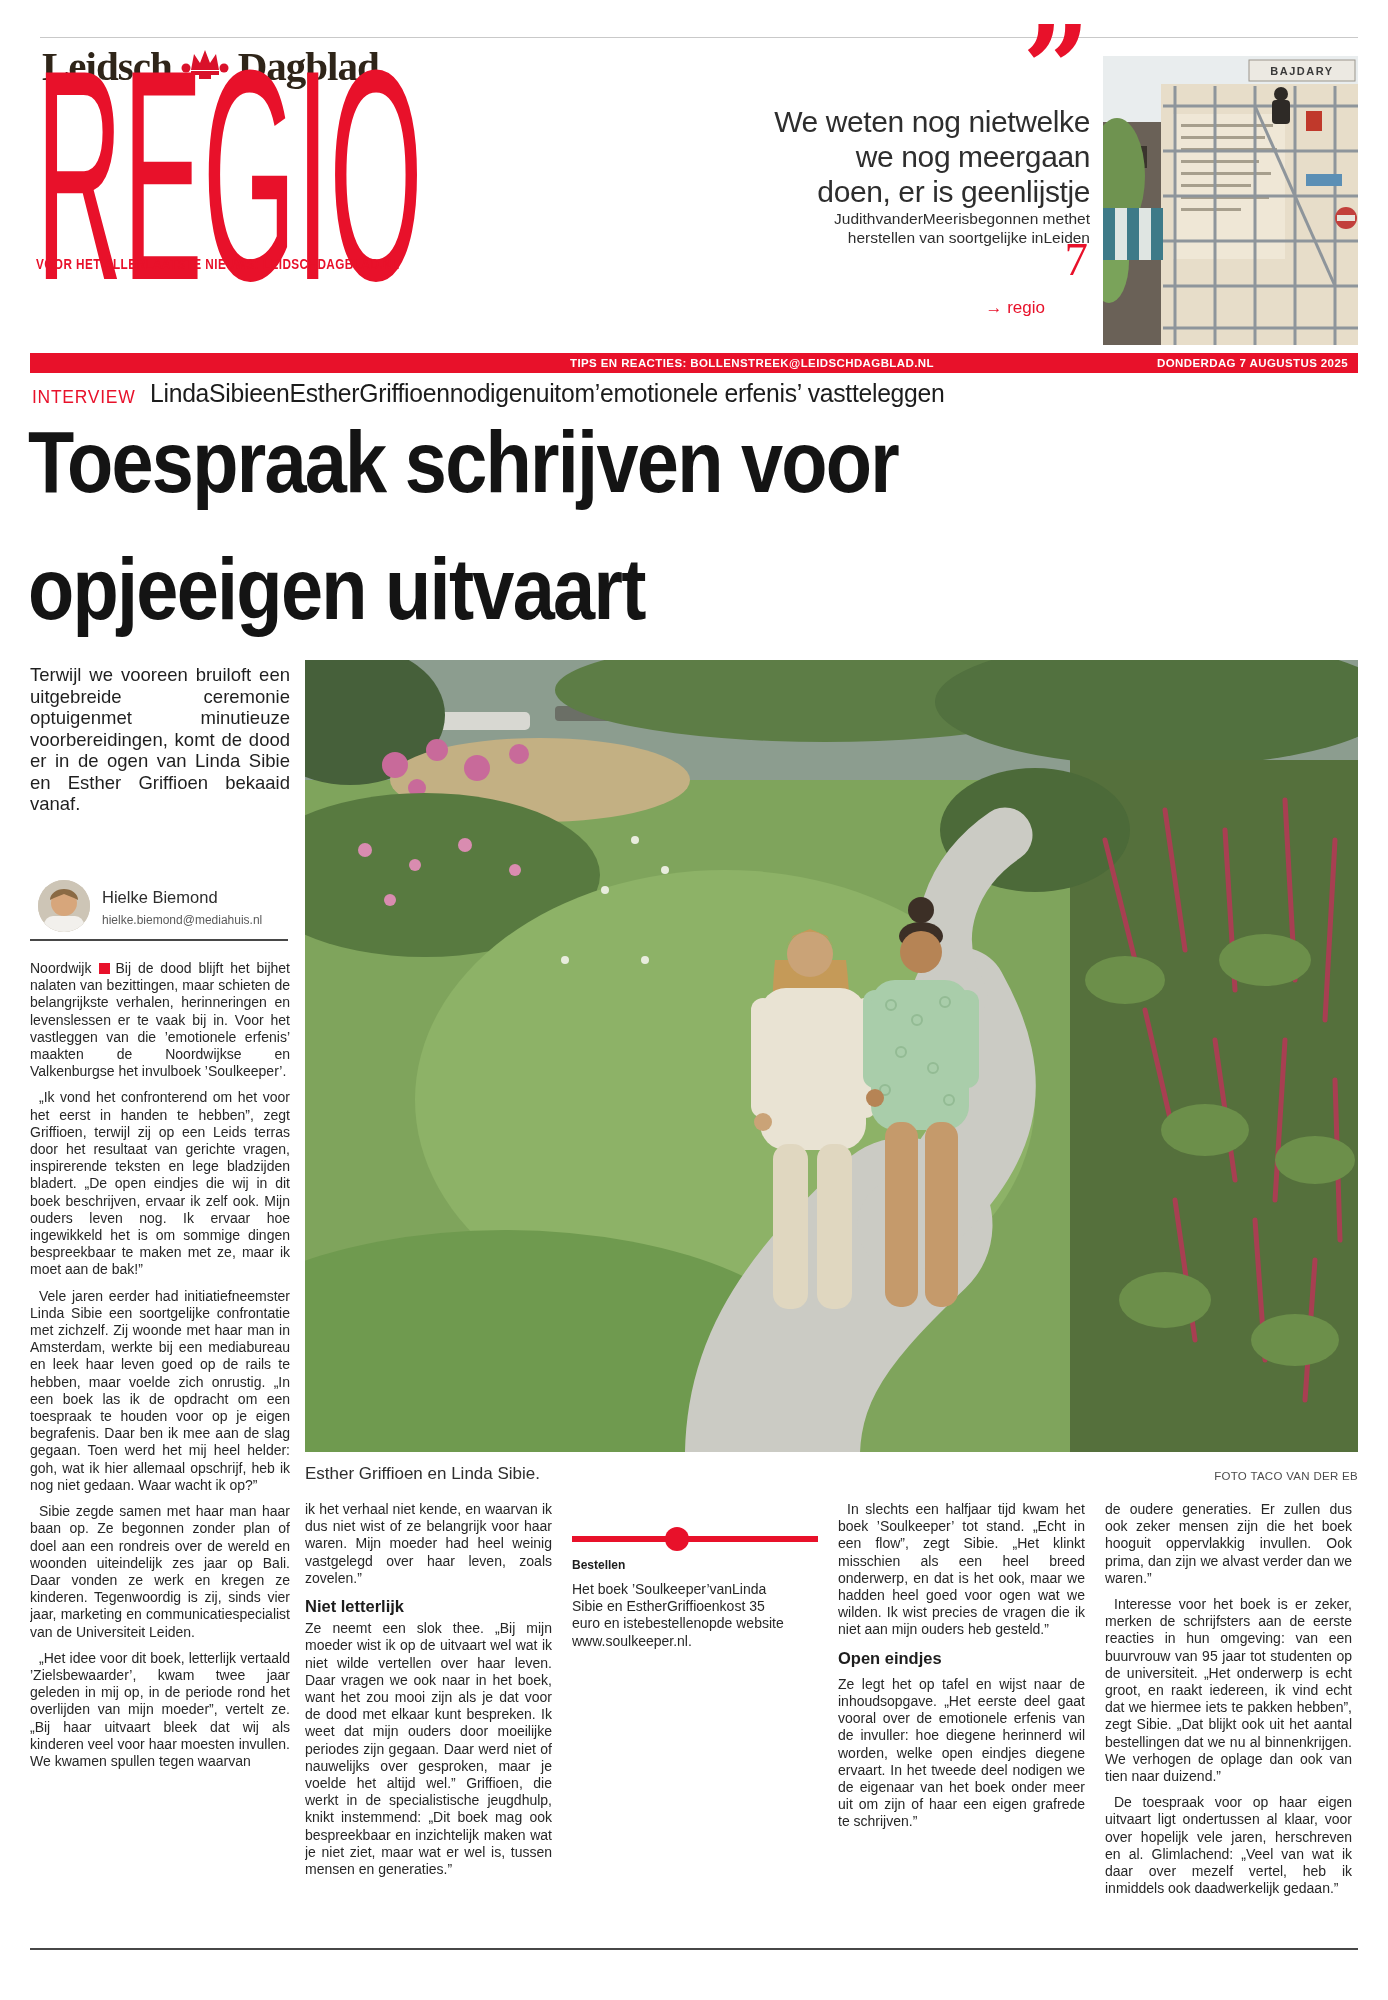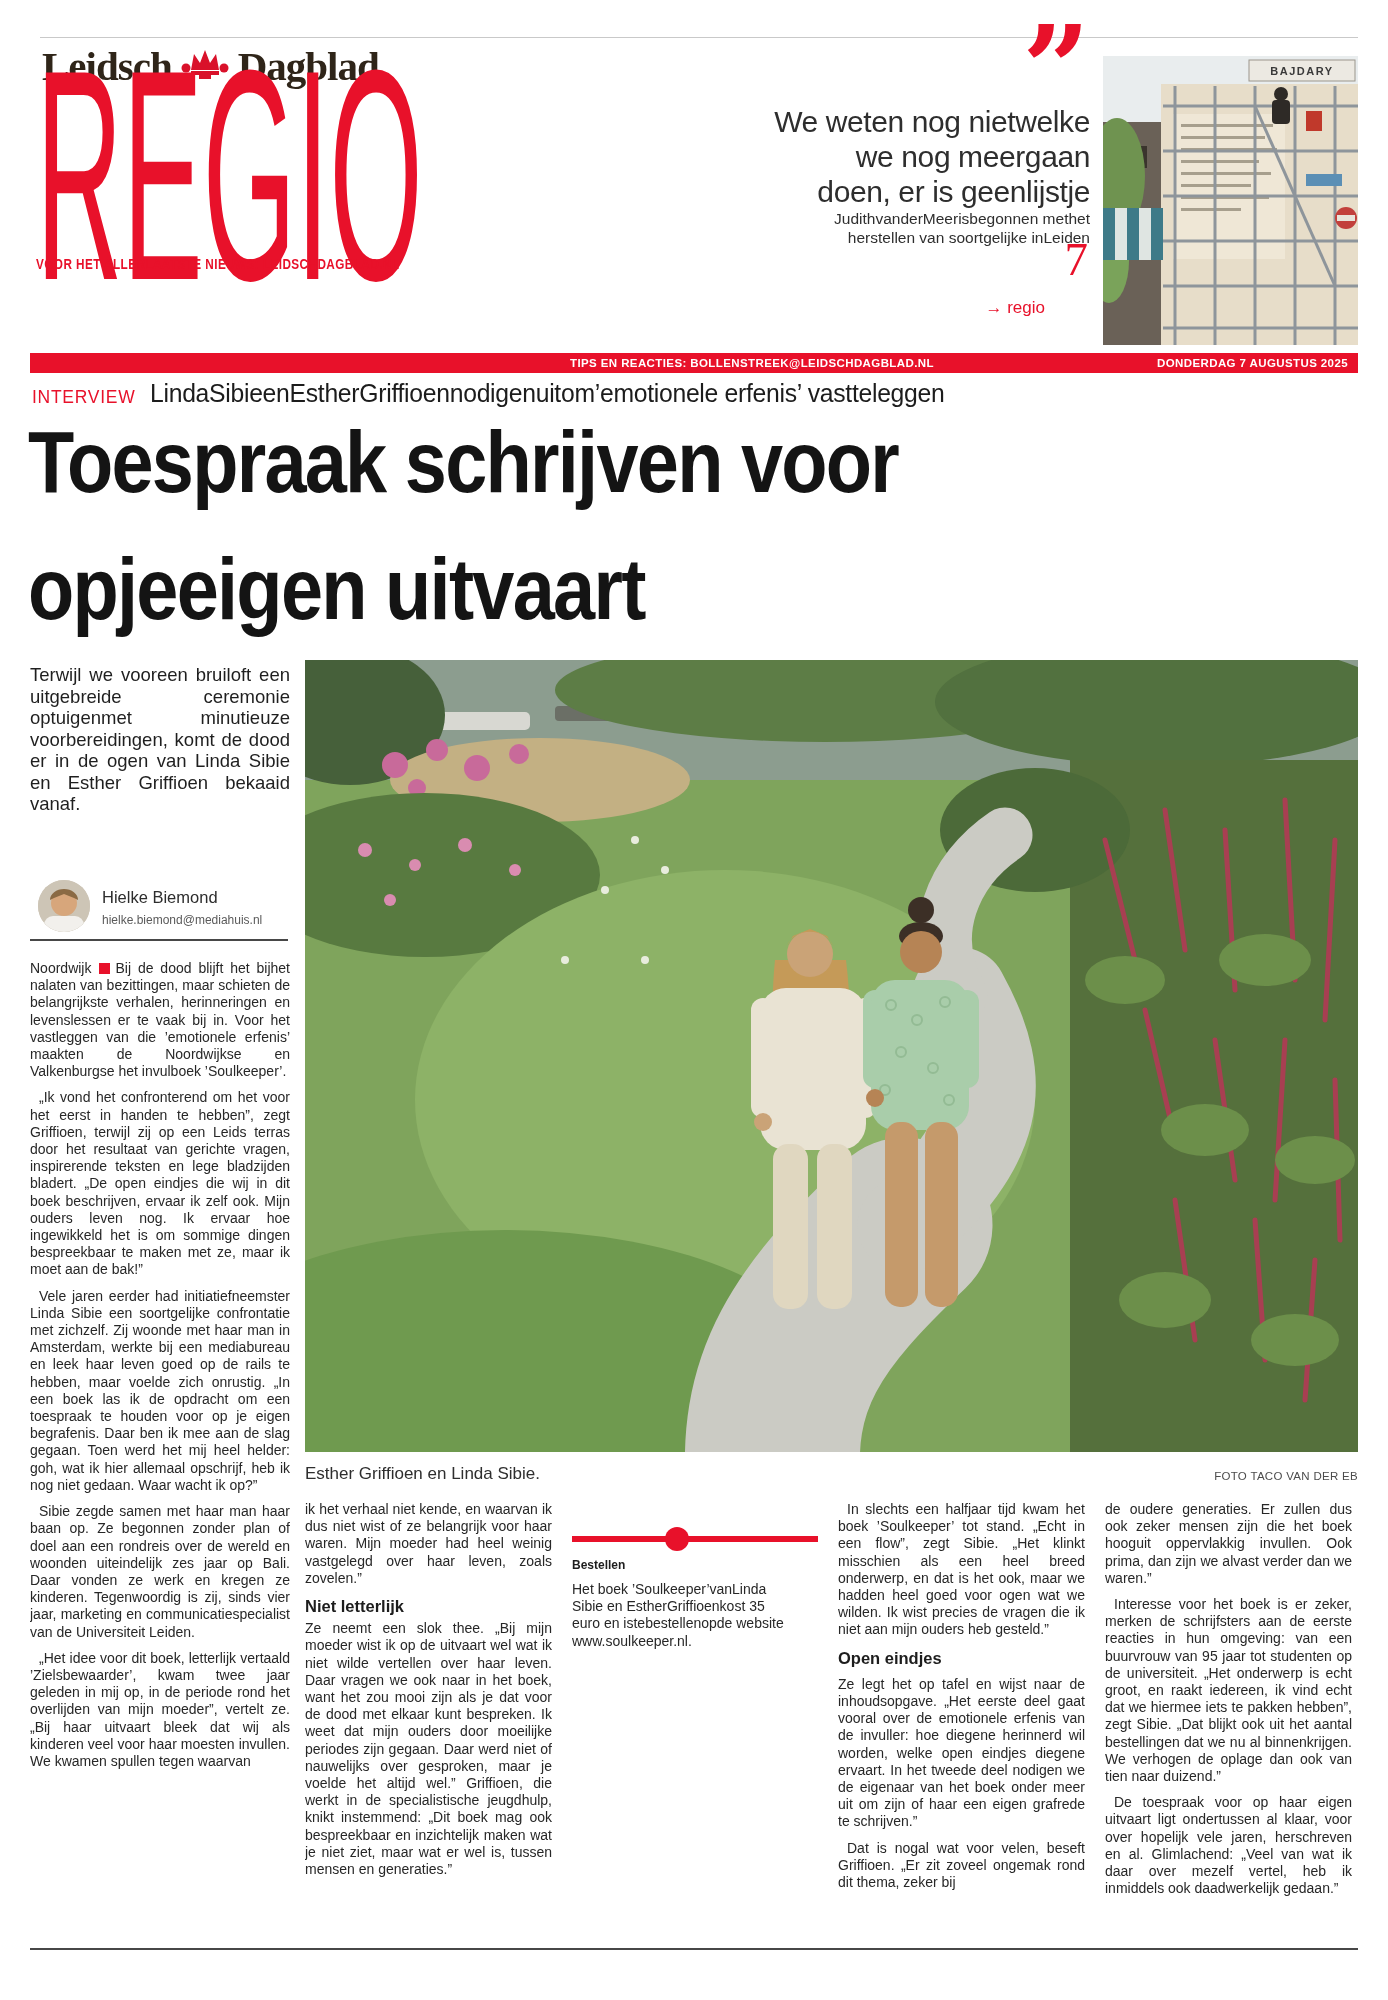--- a/index.html
+++ b/index.html
@@ -278,21 +278,20 @@
       <div class="boxdot"></div>
     </div>
     <div class="boxtitle">Bestellen</div>
     <div class="boxtext">Het boek ’Soulkeeper’vanLinda Sibie en EstherGriffioenkost 35 euro en istebestellenopde website www.soulkeeper.nl.</div>
   </div>
 
   <div class="abs bodycol" style="left:838px;top:1501px;width:247px;height:449px;">
     <p class="ind">In slechts een halfjaar tijd kwam het boek ’Soulkeeper’ tot stand. „Echt in een flow”, zegt Sibie. „Het klinkt misschien als een heel breed onderwerp, en dat is het ook, maar we hadden heel goed voor ogen wat we wilden. Ik wist precies de vragen die ik niet aan mijn ouders heb gesteld.”</p>
     <div class="subhead">Open eindjes</div>
     <p style="text-indent:0;margin-top:9px;">Ze legt het op tafel en wijst naar de inhoudsopgave. „Het eerste deel gaat vooral over de emotionele erfenis van de invuller: hoe diegene herinnerd wil worden, welke open eindjes diegene ervaart. In het tweede deel nodigen we de eigenaar van het boek onder meer uit om zijn of haar een eigen grafrede te schrijven.”</p>
-    <p>Dat is nogal wat voor velen, beseft Griffioen. „Er zit zoveel ongemak rond dit thema, zeker bij</p>
   </div>
 
   <div class="abs bodycol" style="left:1105px;top:1501px;width:247px;height:449px;">
     <p>de oudere generaties. Er zullen dus ook zeker mensen zijn die het boek hooguit oppervlakkig invullen. Ook prima, dan zijn we alvast verder dan we waren.”</p>
     <p>Interesse voor het boek is er zeker, merken de schrijfsters aan de eerste reacties in hun omgeving: van een buurvrouw van 95 jaar tot studenten op de universiteit. „Het onderwerp is echt groot, en raakt iedereen, ik vind echt dat we hiermee iets te pakken hebben”, zegt Sibie. „Dat blijkt ook uit het aantal bestellingen dat we nu al binnenkrijgen. We verhogen de oplage dan ook van tien naar duizend.”</p>
     <p>De toespraak voor op haar eigen uitvaart ligt ondertussen al klaar, voor over hopelijk vele jaren, herschreven en al. Glimlachend: „Veel van wat ik daar over mezelf vertel, heb ik inmiddels ook daadwerkelijk gedaan.”</p>
   </div>
 
   <div class="abs darkrule" style="left:30px;top:1948px;width:1328px;height:2px;"></div>
 

